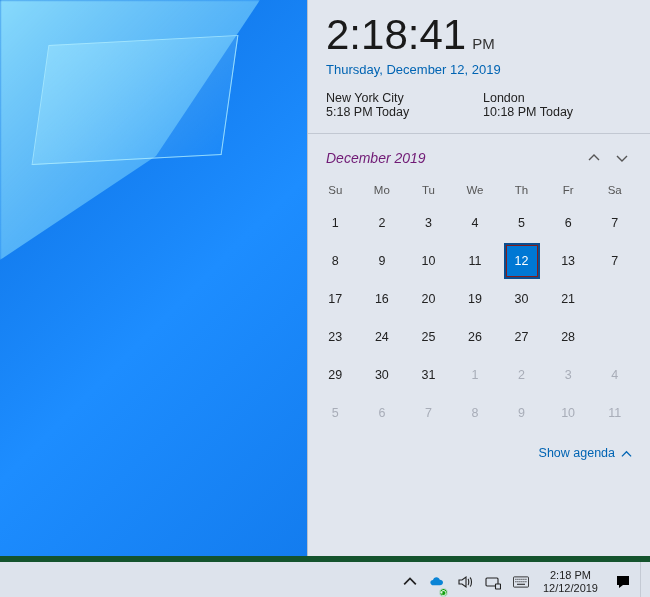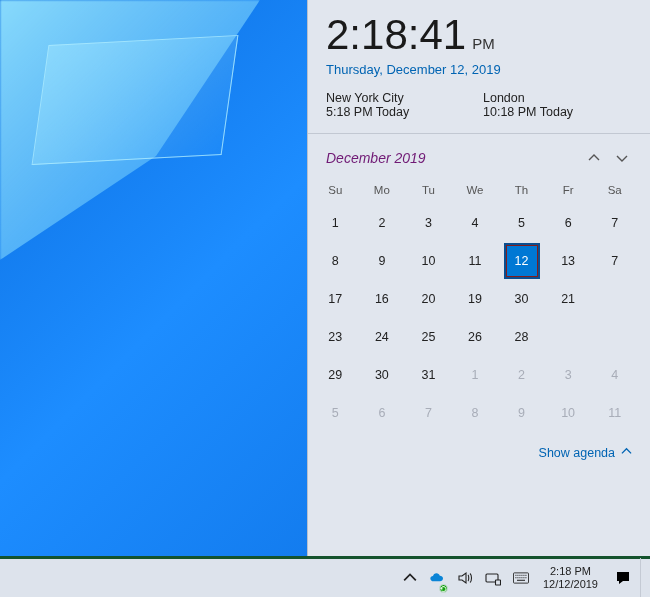--- a/index.html
+++ b/index.html
@@ -55,28 +55,28 @@
   .dow { text-align: center; font-size: 11.5px; color: #555; padding: 6px 0 8px 0; }
   .day { height: 38px; display: flex; align-items: center; justify-content: center; font-size: 12.5px; color: #222; cursor: pointer; position: relative; }
   .day.other { color: #a8adb8; }
   .day.today .inner {
     width: 34px; height: 34px; display: flex; align-items: center; justify-content: center;
     background: #0078d4; color: #fff; font-weight: 500;
     outline: 2px solid #0a4e8f; outline-offset: -1px;
     border: 2px solid #7f1d1d;
   }
 
-  .agenda-row { display: flex; justify-content: flex-end; align-items: flex-start; gap: 6px; padding: 8px 18px 12px 0; color: #0064b3; font-size: 12.5px; cursor: pointer; }
+  .agenda-row { display: flex; justify-content: flex-end; align-items: flex-end; gap: 6px; padding: 8px 18px 12px 0; color: #0064b3; font-size: 12.5px; cursor: pointer; }
   .agenda-row svg { width: 11px; height: 11px; }
 
   
   .taskbar {
     position: absolute; left: 0; bottom: 0; width: 650px; height: 41px;
-    background: #dde3ec; border-top: 3px solid #14532d;
-    display: flex; align-items: center; justify-content: flex-end;
+    background: #dde3ec; border-top: 6px solid #14532d;
+    display: flex; align-items: flex-start; justify-content: flex-end;
     padding-right: 4px; gap: 0;
   }
   .tray-btn { height: 40px; display: flex; align-items: center; justify-content: center; padding: 0 6px; cursor: pointer; color: #222; }
   .tray-btn svg { width: 16px; height: 16px; }
   .tray-btn.small svg { width: 14px; height: 14px; }
   .tray-clock { height: 40px; display: flex; flex-direction: column; align-items: center; justify-content: center; padding: 0 8px; font-size: 11px; line-height: 1.2; cursor: pointer; color: #222; }
   .action-center { width: 34px; height: 40px; display:flex; align-items:center; justify-content:center; cursor:pointer; }
   .show-desktop { width: 6px; height: 40px; border-left: 1px solid #c4cad4; cursor: pointer; }
 
   .onedrive-icon { position: relative; }
@@ -164,20 +164,21 @@
           <div class="day">20</div>
           <div class="day">19</div>
           <div class="day">30</div>
           <div class="day">21</div>
         </div>
         <div class="wk-row">
           <div class="day">23</div>
           <div class="day">24</div>
           <div class="day">25</div>
           <div class="day">26</div>
+          <div class="day">27</div>
           <div class="day">28</div>
         </div>
         <div class="wk-row">
           <div class="day">29</div>
           <div class="day">30</div>
           <div class="day">31</div>
           <div class="day other">1</div>
           <div class="day other">2</div>
           <div class="day other">3</div>
           <div class="day other">4</div>

